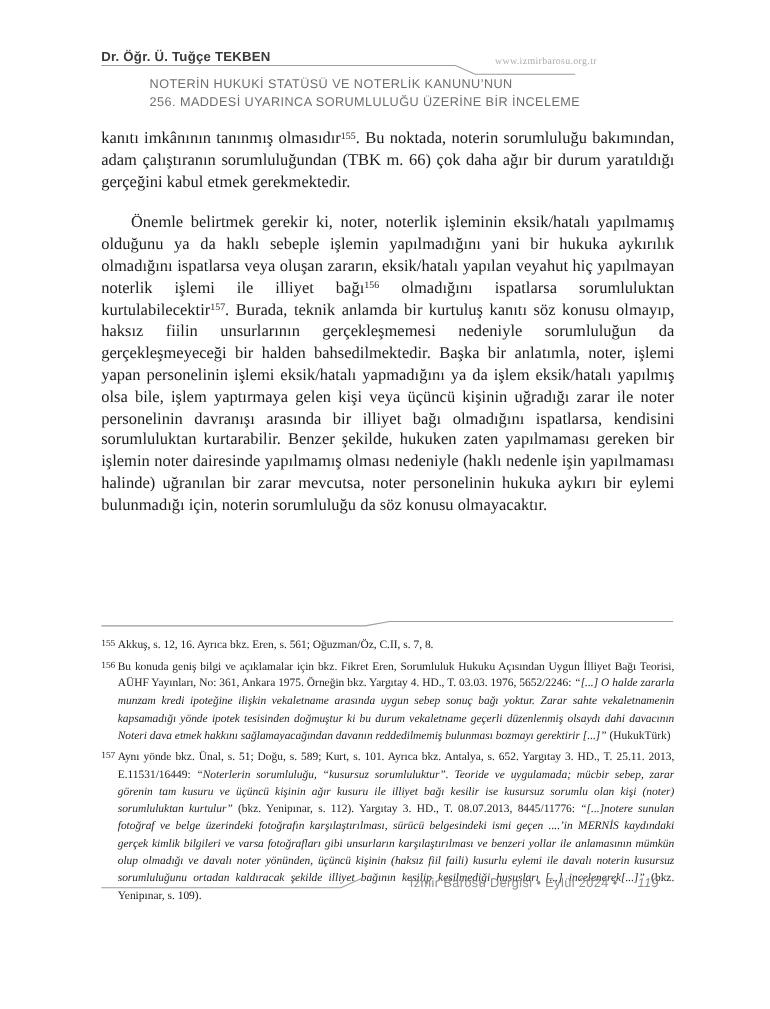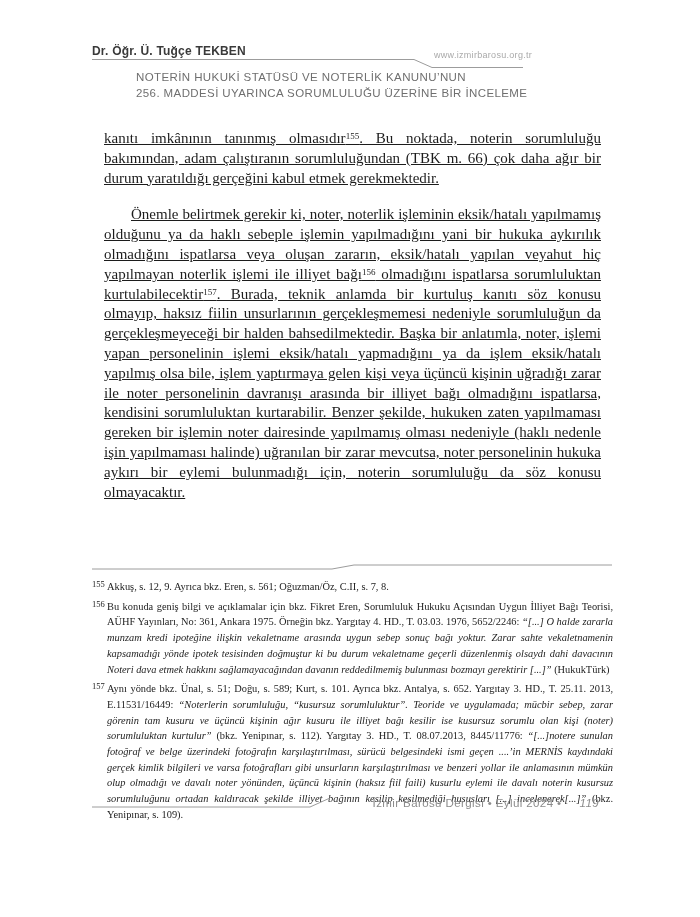--- a/index.html
+++ b/index.html
@@ -12,39 +12,39 @@
   }
 
   
   .page-header { position:absolute; left:92px; top:44px; width:521px; height:62px; }
   .author {
     font-family:"Liberation Sans","DejaVu Sans",sans-serif;
     font-weight:bold; font-size:12px; color:#3a3a3a; letter-spacing:.2px;
   }
   .header-rule { position:absolute; left:0; top:14px; }
   .website {
-    position:absolute; left:342px; top:6px;
-    font-family:Liberation Sans, sans-serif;
+    position:absolute; left:358px; top:6px;
+    font-family:Liberation Serif, serif;
     font-size:9px; color:#a9a9a9; letter-spacing:.3px;
   }
   .title-line {
     position:absolute; left:0;
     font-family:"Liberation Sans","DejaVu Sans",sans-serif;
     font-size:11.5px; color:#6f6f6f; letter-spacing:.4px; white-space:nowrap;margin-left:44px;
   }
   .title1 { top:27px; }
   .title2 { top:43px; }
 
   
   .article-body {
     position:absolute; left:92px; top:117px; width:521px; height:448px;
     overflow:hidden;
     font-size:15px; line-height:19.8px; color:#1c1c1c; text-align:justify;
   }
-  .article-body p { margin:12px;text-decoration:underline; }
+  .article-body p { margin:0; }
   .article-body p + p { margin-top:17px; }
   .article-body p.indent { text-indent:27px; }
   sup.ref { font-size:60%; line-height:0; vertical-align:baseline; position:relative; top:-0.45em; }
 
   
   .footnotes { position:absolute; left:92px; top:563px; width:521px; }
   .fn-divider { display:block; }
   .footnote {
     position:relative; padding-left:15px; margin-top:4px;
     font-size:10.4px; line-height:15.7px; color:#222222; text-align:justify;
@@ -84,21 +84,21 @@
     <p><span>kanıtı imkânının tanınmış olmasıdır</span><sup class="ref">155</sup><span>. Bu noktada, noterin sorumluluğu bakımından, adam çalıştıranın sorumluluğundan (TBK m. 66) çok daha ağır bir durum yaratıldığı gerçeğini kabul etmek gerekmektedir.</span></p>
     <p class="indent"><span>Önemle belirtmek gerekir ki, noter, noterlik işleminin eksik/hatalı yapılmamış olduğunu ya da haklı sebeple işlemin yapılmadığını yani bir hukuka aykırılık olmadığını ispatlarsa veya oluşan zararın, eksik/hatalı yapılan veyahut hiç yapılmayan noterlik işlemi ile illiyet bağı</span><sup class="ref">156</sup><span> olmadığını ispatlarsa sorumluluktan kurtulabilecektir</span><sup class="ref">157</sup><span>. Burada, teknik anlamda bir kurtuluş kanıtı söz konusu olmayıp, haksız fiilin unsurlarının gerçekleşmemesi nedeniyle sorumluluğun da gerçekleşmeyeceği bir halden bahsedilmektedir. Başka bir anlatımla, noter, işlemi yapan personelinin işlemi eksik/hatalı yapmadığını ya da işlem eksik/hatalı yapılmış olsa bile, işlem yaptırmaya gelen kişi veya üçüncü kişinin uğradığı zarar ile noter personelinin davranışı arasında bir illiyet bağı olmadığını ispatlarsa, kendisini sorumluluktan kurtarabilir. Benzer şekilde, hukuken zaten yapılmaması gereken bir işlemin noter dairesinde yapılmamış olması nedeniyle (haklı nedenle işin yapılmaması halinde) uğranılan bir zarar mevcutsa, noter personelinin hukuka aykırı bir eylemi bulunmadığı için, noterin sorumluluğu da söz konusu olmayacaktır.</span></p>
   </main>
 
   <section class="footnotes">
     <svg class="fn-divider" width="521" height="8" aria-hidden="true">
       <polyline points="0,6 240,6 262,2 520,2" fill="none" stroke="#9c9c9c" stroke-width="1"></polyline>
     </svg>
     <div class="footnote first">
       <span class="fn-num">155</span>
-      <span><span>Akkuş, s. 12, 9. Ayrıca bkz. Eren, s. 561; Oğuzman/Öz, C.II, s. 7, 8.</span></span>
+      <span><span>Akkuş, s. 12, 16. Ayrıca bkz. Eren, s. 561; Oğuzman/Öz, C.II, s. 7, 8.</span></span>
     </div>
     <div class="footnote">
       <span class="fn-num">156</span>
       <span><span>Bu konuda geniş bilgi ve açıklamalar için bkz. Fikret Eren, Sorumluluk Hukuku Açısından Uygun İlliyet Bağı Teorisi, AÜHF Yayınları, No: 361, Ankara 1975. Örneğin bkz. Yargıtay 4. HD., T. 03.03. 1976, 5652/2246: </span><span class="it">“[...] O halde zararla munzam kredi ipoteğine ilişkin vekaletname arasında uygun sebep sonuç bağı yoktur. Zarar sahte vekaletnamenin kapsamadığı yönde ipotek tesisinden doğmuştur ki bu durum vekaletname geçerli düzenlenmiş olsaydı dahi davacının Noteri dava etmek hakkını sağlamayacağından davanın reddedilmemiş bulunması bozmayı gerektirir [...]”</span><span> (HukukTürk)</span></span>
     </div>
     <div class="footnote">
       <span class="fn-num">157</span>
       <span><span>Aynı yönde bkz. Ünal, s. 51; Doğu, s. 589; Kurt, s. 101. Ayrıca bkz. Antalya, s. 652. Yargıtay 3. HD., T. 25.11. 2013, E.11531/16449: </span><span class="it">“Noterlerin sorumluluğu, “kusursuz sorumluluktur”. Teoride ve uygulamada; mücbir sebep, zarar görenin tam kusuru ve üçüncü kişinin ağır kusuru ile illiyet bağı kesilir ise kusursuz sorumlu olan kişi (noter) sorumluluktan kurtulur”</span><span> (bkz. Yenipınar, s. 112). Yargıtay 3. HD., T. 08.07.2013, 8445/11776: </span><span class="it">“[...]notere sunulan fotoğraf ve belge üzerindeki fotoğrafın karşılaştırılması, sürücü belgesindeki ismi geçen ....’in MERNİS kaydındaki gerçek kimlik bilgileri ve varsa fotoğrafları gibi unsurların karşılaştırılması ve benzeri yollar ile anlamasının mümkün olup olmadığı ve davalı noter yönünden, üçüncü kişinin (haksız fiil faili) kusurlu eylemi ile davalı noterin kusursuz sorumluluğunu ortadan kaldıracak şekilde illiyet bağının kesilip kesilmediği hususları [...] incelenerek[...]”</span><span> (bkz. Yenipınar, s. 109).</span></span>
     </div>
   </section>

